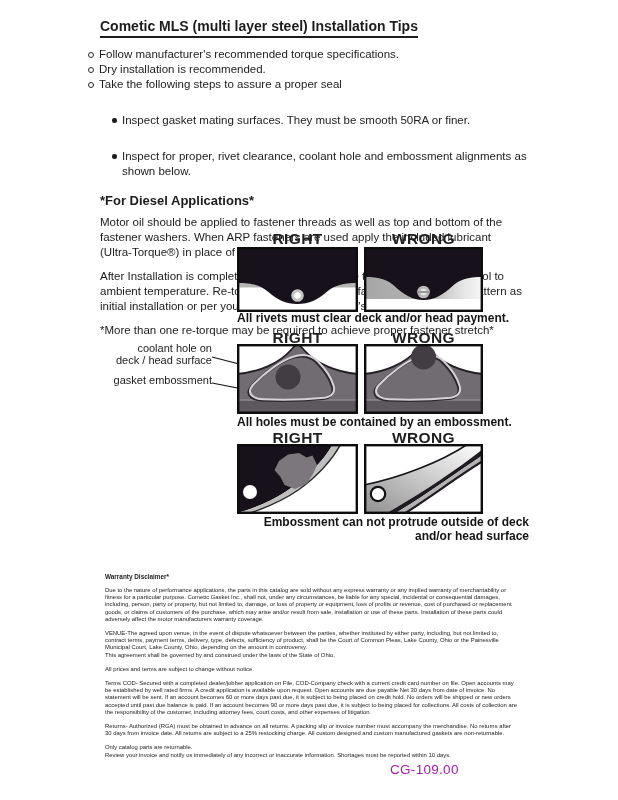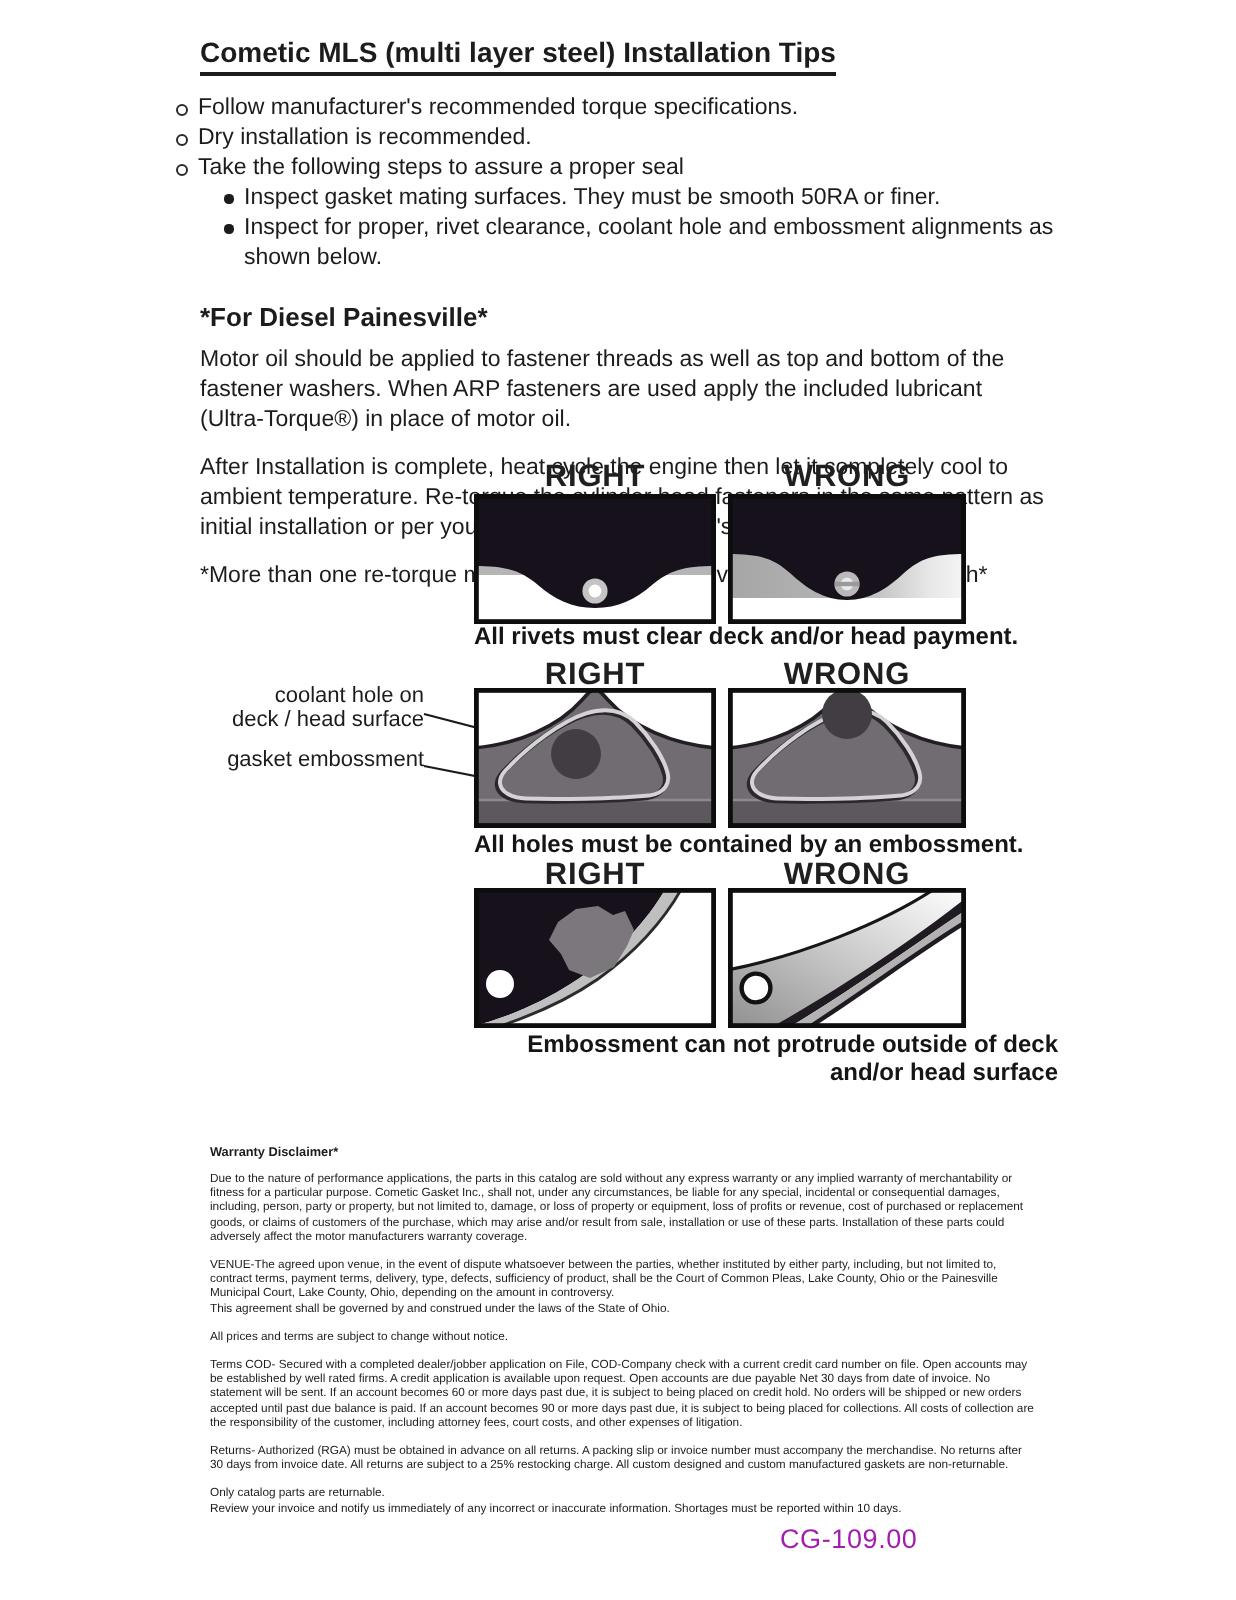--- a/index.html
+++ b/index.html
@@ -6,21 +6,21 @@
   .page{
     position:relative;width:562px;height:800px;background:#ffffff;overflow:hidden;
     font-family:Liberation Sans, sans-serif;color:#1c1c1c;
   }
   
   .content{position:absolute;left:88px;top:18px;width:440px;}
   .title{font-size:14px;font-weight:bold;margin:0 0 9px 12px;}
   .title span{display:inline-block;border-bottom:2px solid #1c1c1c;padding-bottom:2px;}
   .tips{margin:0;padding:0;font-size:11.5px;line-height:15px;}
   .tips li{list-style:none;position:relative;padding-left:11px;}
-  .tips li.sub{padding-left:34px;}
+  .tips li.sub{padding-left:34px;margin-top:21px;}
   .obullet{position:absolute;left:0;top:4.5px;width:4px;height:4px;border:1px solid #2a2a2a;border-radius:50%;}
   .fbullet{position:absolute;left:24px;top:5px;width:4.5px;height:4.5px;background:#1c1c1c;border-radius:50%;}
   .diesel-h{font-size:13px;font-weight:bold;margin:14px 0 0 12px;}
   .bodyp{font-size:11.5px;line-height:15px;margin:9px 0 0 12px;width:424px;}
   .bodyp.first{margin-top:7px;}
   
   .diagram-layer{position:absolute;left:0;top:0;width:618px;height:800px;pointer-events:none;}
   .dlabel{position:absolute;font-size:15.5px;font-weight:600;letter-spacing:.4px;color:#1f1f1f;text-align:center;}
   .dcaption{position:absolute;font-size:12px;font-weight:600;color:#151515;line-height:13.5px;}
   .dbox{position:absolute;display:block;}
@@ -40,21 +40,21 @@
 
   <div class="content">
     <h1 class="title"><span>Cometic MLS (multi layer steel) Installation Tips</span></h1>
     <ul class="tips">
       <li><span class="obullet"></span><span>Follow manufacturer's recommended torque specifications.</span></li>
       <li><span class="obullet"></span><span>Dry installation is recommended.</span></li>
       <li><span class="obullet"></span><span>Take the following steps to assure a proper seal</span></li>
       <li class="sub"><span class="fbullet"></span><span>Inspect gasket mating surfaces.  They must be smooth 50RA or finer.</span></li>
       <li class="sub"><span class="fbullet"></span><span>Inspect for proper, rivet clearance, coolant hole and embossment alignments as shown below.</span></li>
     </ul>
-    <h2 class="diesel-h">*For Diesel Painesville*</h2>
+    <h2 class="diesel-h">*For Diesel Applications*</h2>
     <p class="bodyp first">Motor oil should be applied to fastener threads as well as top and bottom of the fastener washers. When ARP fasteners are used apply the included lubricant (Ultra-Torque®) in place of motor oil.</p>
     <p class="bodyp">After Installation is complete, heat cycle the engine then let it completely cool to ambient temperature. Re-torque the cylinder head fasteners in the same pattern as initial installation or per your fastener manufacturer's recommendations.</p>
     <p class="bodyp">*More than one re-torque may be required to achieve proper fastener stretch*</p>
   </div>
 
   <div class="diagram-layer">
 
     <div class="dlabel" style="left:237px;top:230px;width:121px;">RIGHT</div>
     <div class="dlabel" style="left:364px;top:230px;width:119px;">WRONG</div>
 

